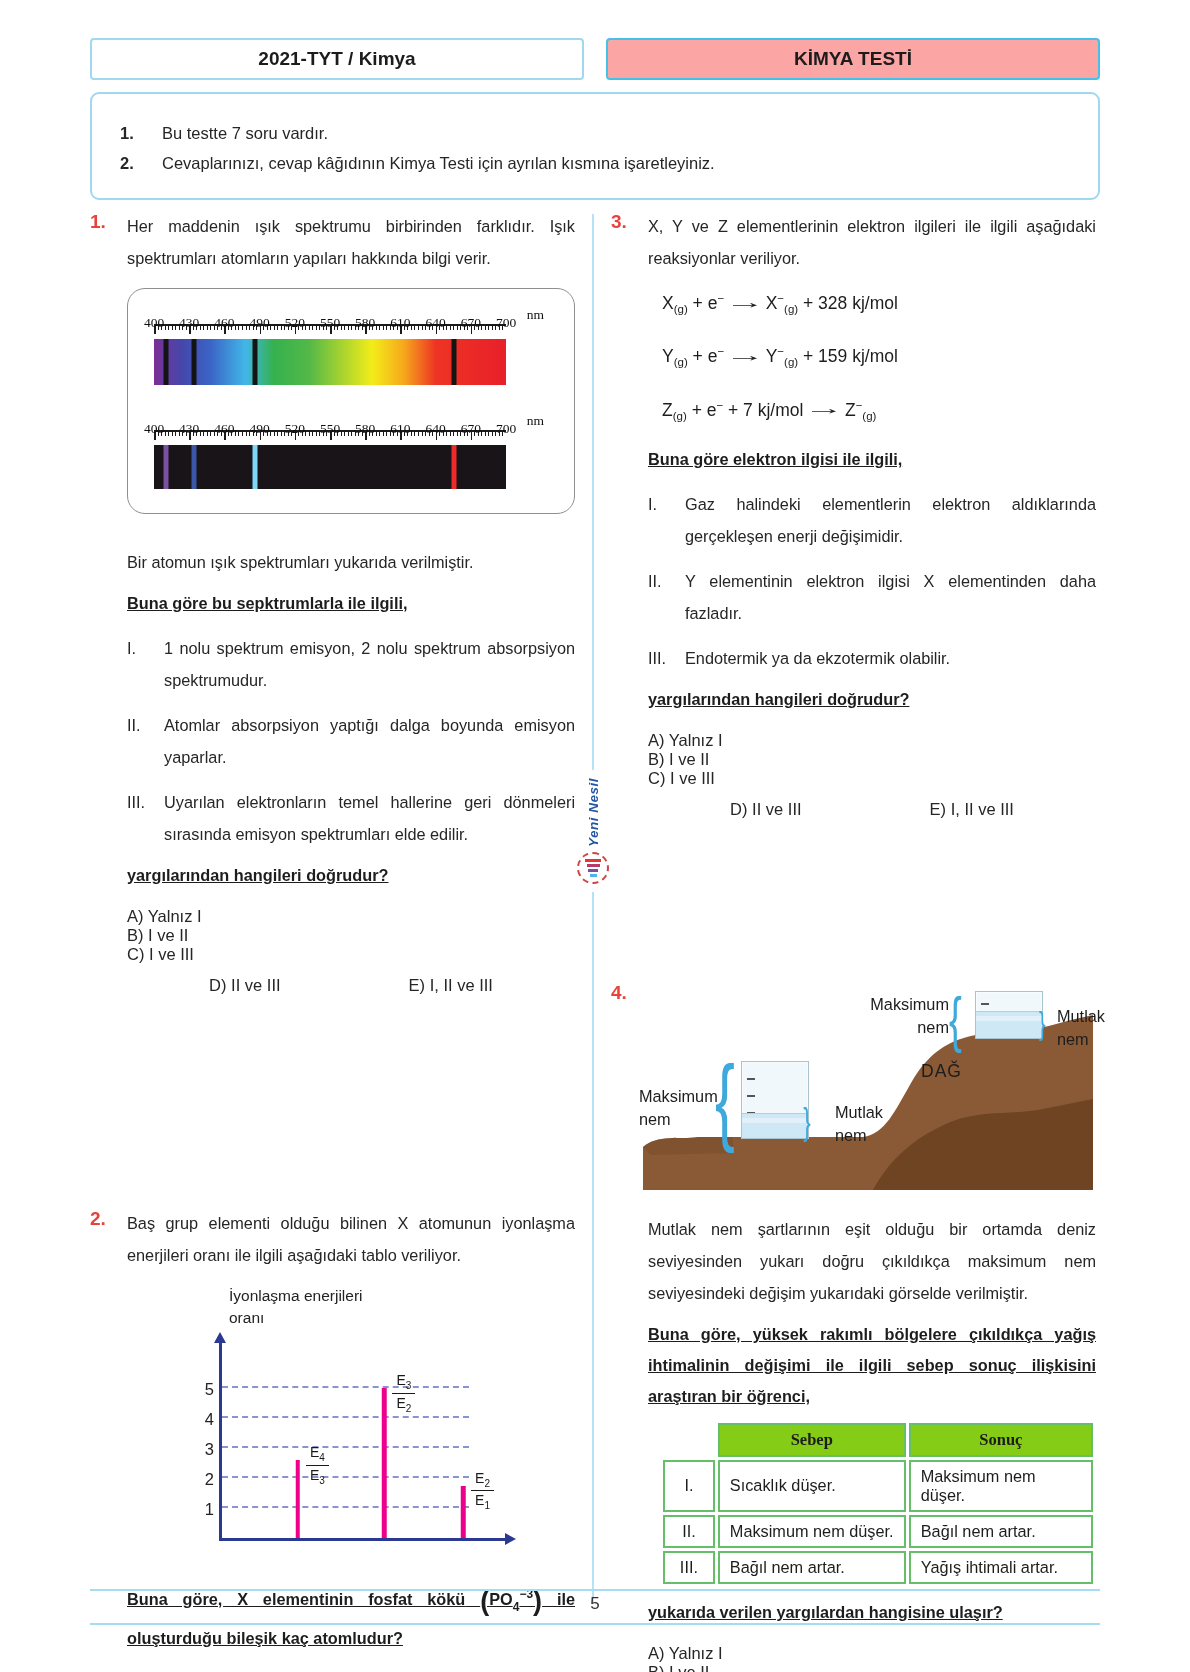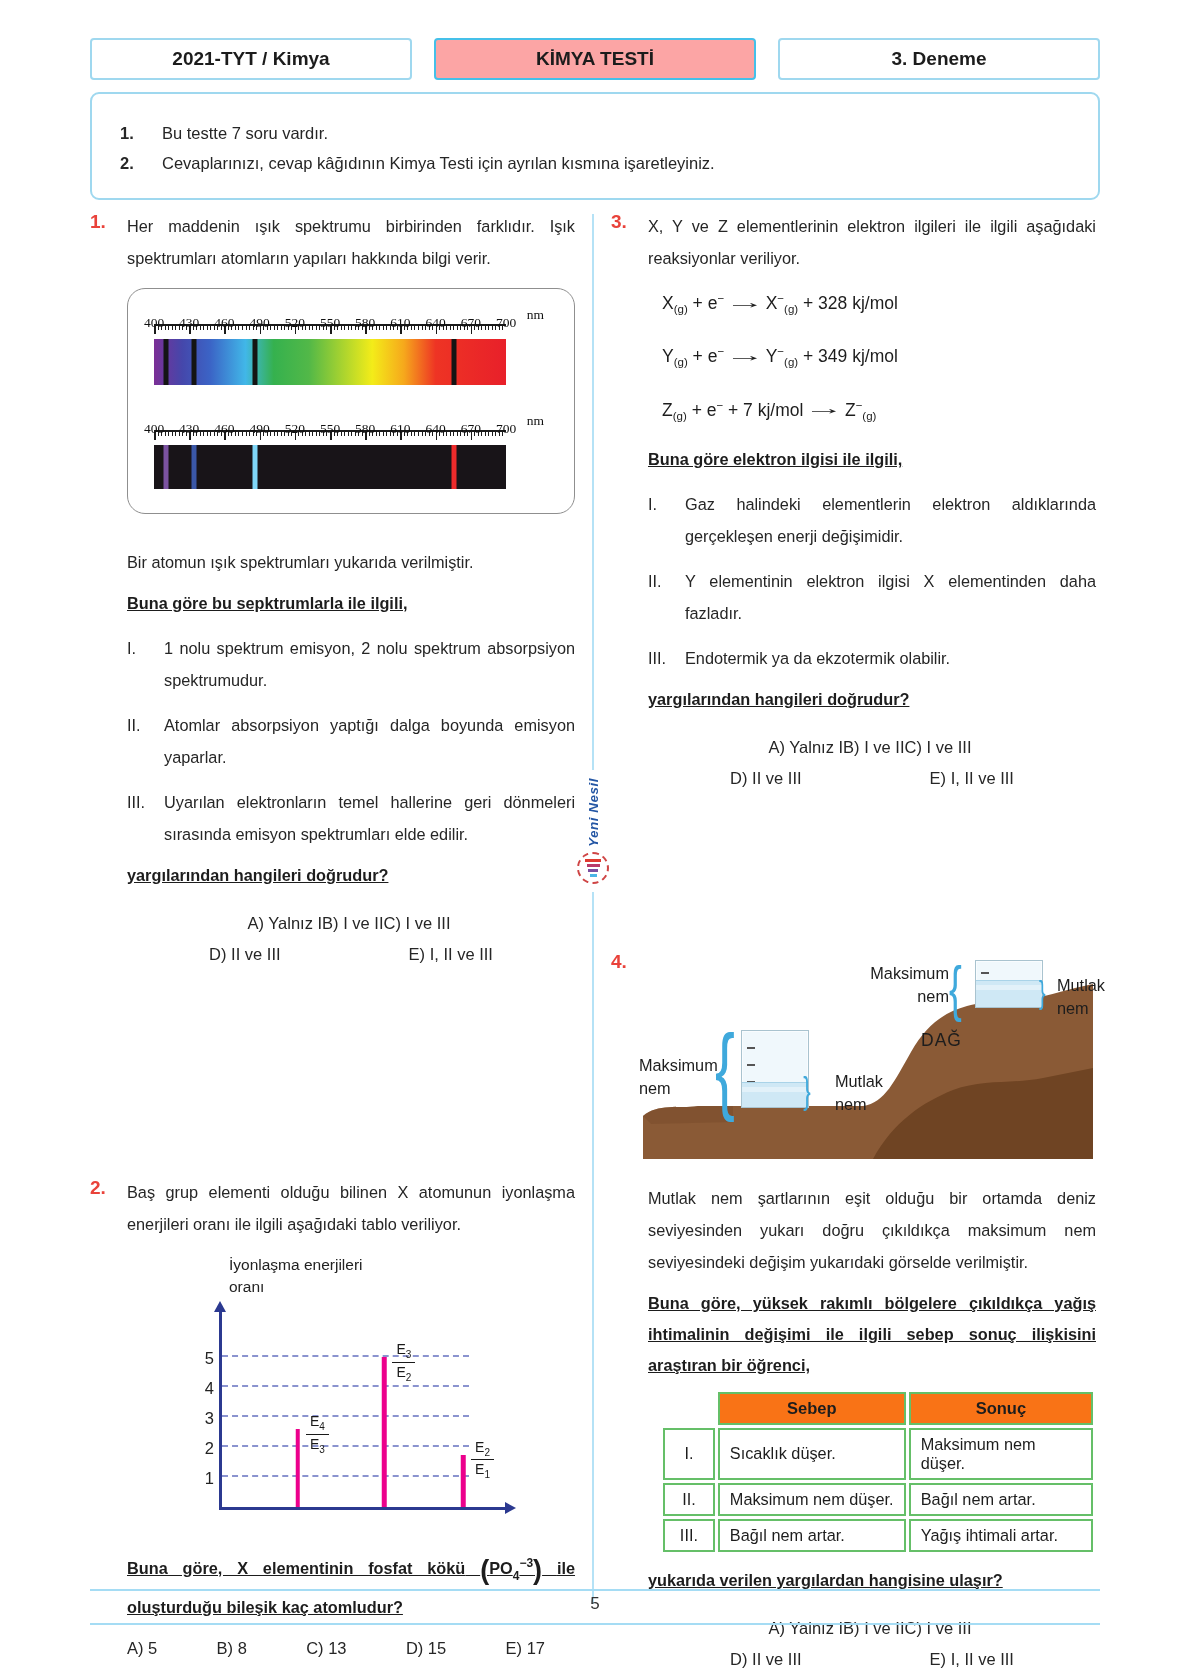--- a/index.html
+++ b/index.html
@@ -32,21 +32,21 @@
   .bi4{width:7px;height:3px;background:#4ab5e6;}
   
   .q{display:flex;}
   .qnum{width:37px;flex:none;color:#e9423a;font-weight:bold;font-size:19px;padding-top:1px;}
   .qbody{flex:1;min-width:0;}
   .para{font-size:16.3px;line-height:32px;text-align:justify;}
   .lead{font-size:16.3px;line-height:31px;font-weight:bold;color:#1d1d1d;text-align:justify;margin-top:10px;text-decoration:underline;}
   .ritem{display:flex;margin-top:13px;}
   .rnum{width:37px;flex:none;font-size:16.3px;line-height:32px;}
   .rtext{flex:1;font-size:16.3px;line-height:32px;text-align:justify;}
-  .opts1{display:flex;justify-content:center;font-size:16.5px;margin-top:23px;padding-right:4px;}
+  .opts1{display:flex;justify-content:flex-end;font-size:16.5px;margin-top:16px;padding-right:4px;flex-direction:column;}
   .opts2{display:flex;justify-content:center;gap:128px;font-size:16.5px;margin-top:12px;}
   .opts5{display:flex;justify-content:space-between;font-size:16.5px;margin-top:16px;padding-right:30px;}
   
   .figurebox{border:1.5px solid #8f8f8f;border-radius:18px;padding:18px 20px 24px 26px;margin:14px 0 4px 0;}
   .specblock{width:352px;}
   .specblock + .specblock{margin-top:28px;}
   .ticklabels{position:relative;height:16px;font-family:"Liberation Serif",serif;font-size:13.5px;color:#111;}
   .tickl{position:absolute;top:8px;transform:translateX(-50%);}
   .unit{position:absolute;right:-38px;top:0;}
   .ruler{height:9px;border-top:2px solid #1a1a1a;margin-top:1px;
@@ -91,42 +91,41 @@
   .brace{position:absolute;color:#3fa9dc;font-weight:normal;transform:scaleX(.62);transform-origin:center;}
   .vessel{position:absolute;border:1.5px solid #a9c3cf;background:rgba(236,246,251,.78);
           box-shadow:inset 0 0 0 1px rgba(255,255,255,.6);}
   .water{position:absolute;left:0;right:0;bottom:0;background:#cfe8f5;border-top:1.5px solid #a9d3e8;}
   .water:after{content:'';position:absolute;left:0;right:0;top:4px;height:5px;background:#e2f1f9;}
   .vtick{position:absolute;left:5px;width:8px;height:2px;background:#555;}
   .dag{position:absolute;font-size:17.5px;color:#1d1d1d;letter-spacing:1px;}
   
   .t4{border-collapse:separate;border-spacing:3.5px;margin:8px 0 2px 12px;}
   .t4 td,.t4 th{border:2px solid #65bf68;font-size:16.3px;padding:5px 10px;background:#fff;color:#1d1d1d;}
-  .t4 th{background:#f97316;font-weight:bold;text-align:center;font-size:16.5px;}
+  .t4 th{background:#84cc16;font-weight:bold;text-align:center;font-size:16.5px;font-family:Liberation Serif, serif;}
   .t4 .blank{border:none;background:transparent;}
   .t4 .numcell{width:34px;text-align:center;}
   .t4 .sebepcell{width:218px;}
   .t4 .sonuccell{width:212px;}
   
   .fline{position:absolute;left:90px;right:90px;height:2px;background:#a5dcf4;}
   .fl1{top:1589px;} .fl2{top:1623px;}
   .pagenum{position:absolute;top:1594px;left:0;right:0;text-align:center;font-size:17px;color:#333;}
   .spacer-q2{height:212px;}
   .spacer-q4{height:162px;}
   b.inl{font-weight:bold;}
 </style>
 </head>
 <body>
 
 <div class="page">
 
   <div class="hdr">
     <div class="hdr-box">2021-TYT / Kimya</div>
     <div class="hdr-box hdr-center">KİMYA TESTİ</div>
-    <div class="hdr-box">3. Deneme</div>
   </div>
 
   <div class="instr">
     <div class="instr-item">
       <span class="instr-num">1.</span>
       <span>Bu testte 7 soru vardır.</span>
     </div>
     <div class="instr-item">
       <span class="instr-num">2.</span>
       <span>Cevaplarınızı, cevap kâğıdının Kimya Testi için ayrılan kısmına işaretleyiniz.</span>
@@ -297,21 +296,21 @@
 
     <div class="col">
 
       <div class="q">
         <span class="qnum">3.</span>
         <div class="qbody">
           <div class="para">X, Y ve Z elementlerinin elektron ilgileri ile ilgili aşağıdaki reaksiyonlar veriliyor.</div>
 
           <div style="margin-top:6px;">
             <div class="rxn"><span>X</span><sub>(g)</sub><span> + e</span><sup>−</sup><span class="arr">→</span><span>X</span><sup>−</sup><sub>(g)</sub><span> + 328 kj/mol</span></div>
-            <div class="rxn"><span>Y</span><sub>(g)</sub><span> + e</span><sup>−</sup><span class="arr">→</span><span>Y</span><sup>−</sup><sub>(g)</sub><span> + 349 kj/mol</span></div>
+            <div class="rxn"><span>Y</span><sub>(g)</sub><span> + e</span><sup>−</sup><span class="arr">→</span><span>Y</span><sup>−</sup><sub>(g)</sub><span> + 159 kj/mol</span></div>
             <div class="rxn"><span>Z</span><sub>(g)</sub><span> + e</span><sup>−</sup><span> + 7 kj/mol</span><span class="arr">→</span><span>Z</span><sup>−</sup><sub>(g)</sub></div>
           </div>
 
           <div class="lead">Buna göre elektron ilgisi ile ilgili,</div>
 
           <div class="ritem">
             <span class="rnum">I.</span>
             <div class="rtext">Gaz halindeki elementlerin elektron aldıklarında gerçekleşen enerji değişimidir.</div>
           </div>
           <div class="ritem">

